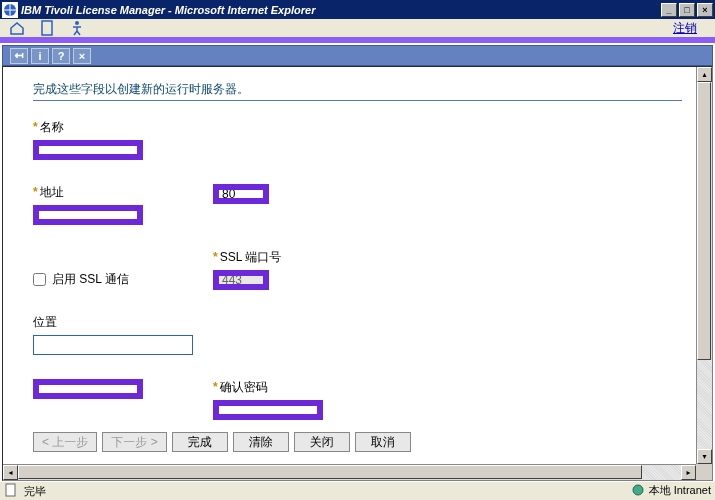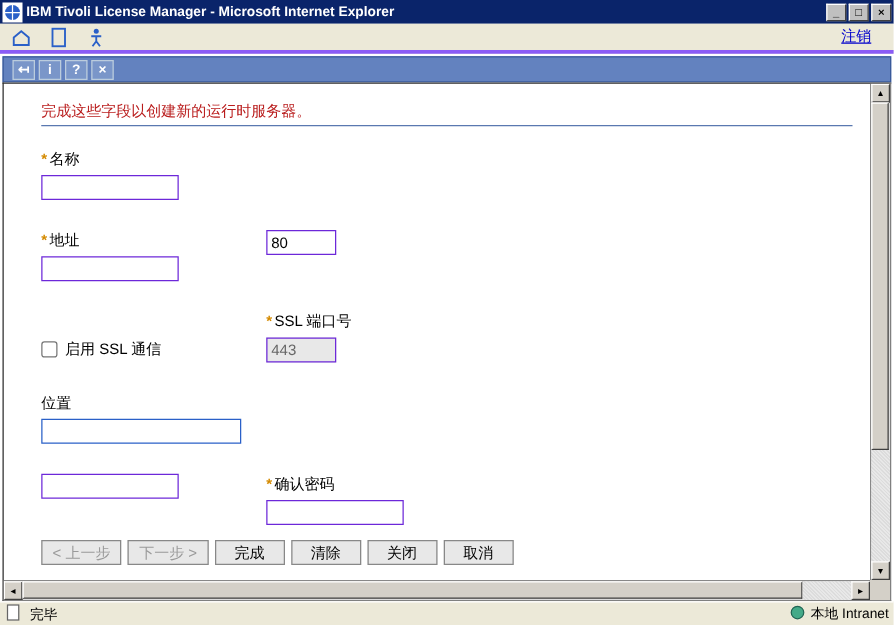--- a/index.html
+++ b/index.html
@@ -1,41 +1,41 @@
 <!DOCTYPE html>
 <html><head>
 <meta charset="utf-8">
 <style>
 * { box-sizing: border-box; margin: 0; padding: 0; }
 body { font-family: "Microsoft Sans Serif", Tahoma, sans-serif; font-size: 11px; background: #fff; width: 715px; height: 500px; overflow: hidden; position: relative; }
 
 .titlebar { background: linear-gradient(#0a246a, #0a246a); color: #fff; height: 19px; display: flex; align-items: center; padding: 0 2px; font-weight: bold; font-size: 11px; }
 .titlebar-icon { width: 16px; height: 16px; margin-right: 3px; background: #fff; display: inline-block; }
-.titlebar-text { flex: 1; }
+.titlebar-text { flex: 1; font-style: italic; }
 .win-btn { width: 16px; height: 14px; background: #c0c0c0; border: 1px solid; border-color: #fff #404040 #404040 #fff; margin-left: 2px; display: flex; align-items: center; justify-content: center; font-family: Arial; font-size: 9px; color: #000; font-weight: bold; cursor: default; }
 
-.toolbar { height: 24px; background: #ece9d8; border-bottom: 3px solid #8b5cf6; display: flex; align-items: center; padding: 0 8px; gap: 12px; }
+.toolbar { height: 24px; background: #ece9d8; border-bottom: 6px solid #8b5cf6; display: flex; align-items: center; padding: 0 8px; gap: 12px; }
 .tb-icon { width: 18px; height: 18px; display: inline-block; }
 .link-logout { margin-left: auto; color: #0000cc; text-decoration: underline; font-size: 12px; cursor: pointer; padding-right: 10px; }
 
 .bluebar { background: #6382bf; height: 21px; display: flex; align-items: center; color: #fff; font-size: 13px; font-weight: bold; padding: 0 4px; border: 1px solid #3a5a9a; margin: 2px; }
 .bluebar-title { flex: 1; text-align: center; }
 .bb-btn { width: 18px; height: 16px; background: #7a96c9; border: 1px solid #bcd; margin-left: 3px; display: flex; align-items: center; justify-content: center; font-size: 11px; cursor: default; }
 
 .scroll-area { position: absolute; top: 66px; bottom: 19px; left: 2px; right: 2px; overflow: hidden; border: 1px inset #808080; background: #fff; }
 .content { padding: 14px 30px; font-size: 12px; color: #000; }
 .page-title { color: #3b5998; font-size: 18px; font-weight: normal; margin-bottom: 2px; }
-.page-subtitle { color: #b91c1c; font-size: 12px; }
+.page-subtitle { color: #0c4a6e; font-size: 12px; }
 .hr { border-bottom: 1px solid #5a78b0; margin-top: 2px; margin-bottom: 18px; }
 
 .form-row { display: flex; margin-bottom: 6px; }
 .form-col { width: 180px; }
 .req { color: #d48a00; font-weight: bold; margin-right: 2px; }
 label { display: block; font-size: 12px; margin-bottom: 4px; }
-input[type=text], input[type=password] { border: 1px solid #6d28d9; height: 20px; font-size: 12px; padding: 1px 3px; background: #fff; }
+input[type=text], input[type=password] { border: 6px solid #6d28d9; height: 20px; font-size: 12px; padding: 1px 3px; background: #fff; }
 input.short { width: 110px; }
 input.med { width: 160px; }
 input.port { width: 56px; }
 input.disabled { background: #e8e8e8; color: #666; }
 .gap { height: 18px; }
 .checkbox-row { display: flex; align-items: center; gap: 6px; }
 input[type=checkbox] { width: 13px; height: 13px; }
 
 .button-row { display: flex; gap: 5px; margin-top: 12px; }
 .btn { min-width: 56px; height: 20px; background: #e8e8e8; border: 1px solid #888; font-size: 12px; padding: 0 8px; cursor: default; display: flex; align-items: center; justify-content: center; }

